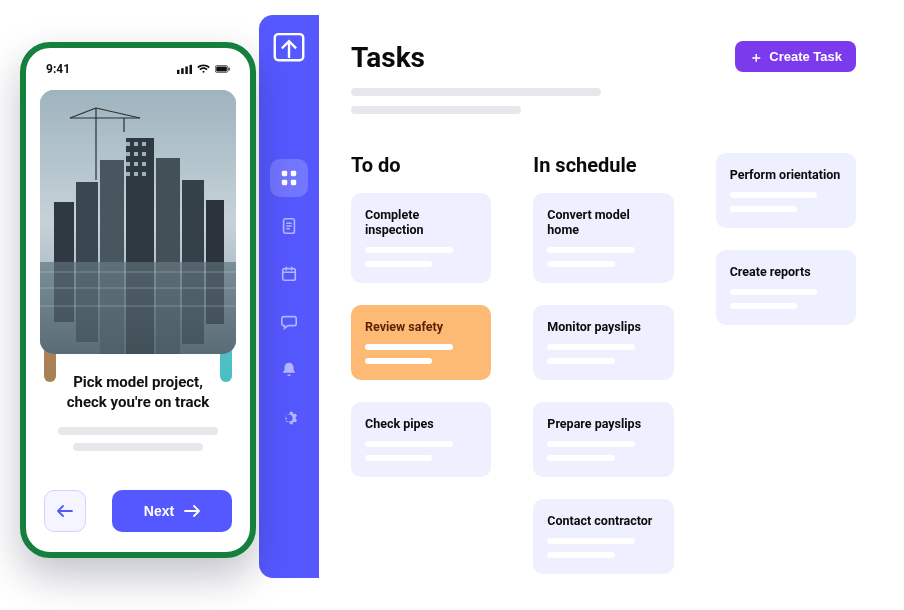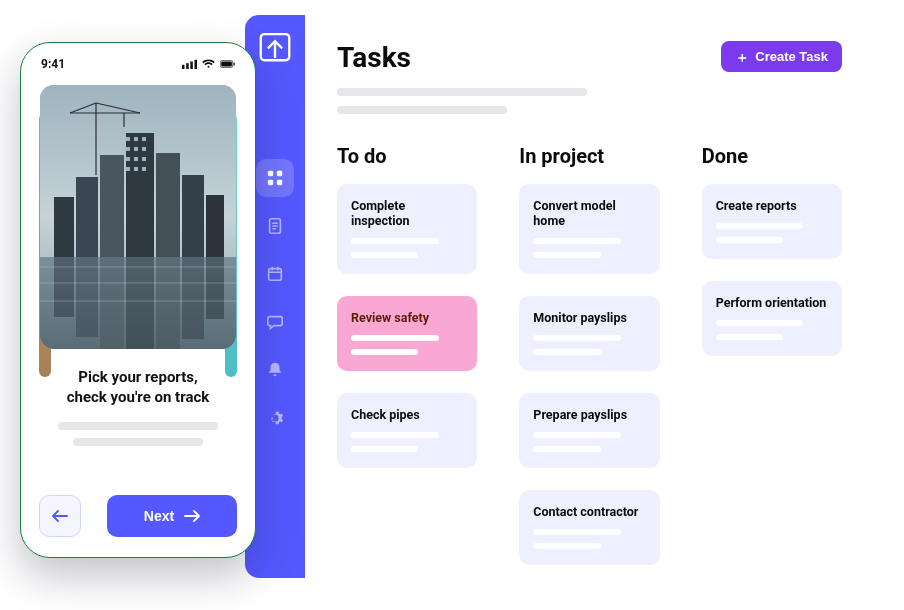--- a/index.html
+++ b/index.html
@@ -2,21 +2,21 @@
 <html><head>
 <meta charset="utf-8">
 <style>
   * { box-sizing: border-box; margin: 0; padding: 0; }
   html, body { width: 904px; height: 610px; font-family: -apple-system, BlinkMacSystemFont, "Segoe UI", Roboto, Helvetica, Arial, sans-serif; background: transparent; }
   .stage { position: relative; width: 904px; height: 610px; }
 
   
   .dashboard {
     position: absolute;
-    left: 245px; top: 15px;
+    left: 259px; top: 15px;
     width: 625px; height: 563px;
     background: #fff;
     border-radius: 14px;
   }
   .side-rail {
     position: absolute;
     left: 0; top: 0; width: 60px; height: 100%;
     background: #5558FF;
     border-radius: 14px 0 0 14px;
     display: flex; flex-direction: column;
@@ -69,36 +69,36 @@
   .create-btn .plus { font-size: 14px; line-height: 1; font-weight: 700; }
   .title-skeleton {
     margin-top: 14px;
     display: flex; flex-direction: column; gap: 10px;
   }
   .sk { background: #E5E7EB; border-radius: 999px; height: 8px; }
   .sk.w1 { width: 250px; }
   .sk.w2 { width: 170px; }
 
   .board {
-    margin-top: 30px;
+    margin-top: 39px;
     display: grid;
     grid-template-columns: repeat(3, 1fr);
     gap: 42px;
   }
   .col-title {
     font-size: 20px; font-weight: 700; color: #0b0b0b;
     margin-bottom: 16px;
   }
   .card {
     background: #EEF0FF;
     border-radius: 10px;
     padding: 14px 14px 16px 14px;
     margin-bottom: 22px;
   }
-  .card.selected { background: #f9a8d4; }
+  .card.selected { background: #fdba74; }
   .card-title {
     font-size: 12.5px; font-weight: 700; color: #0b0b0b;
     margin-bottom: 10px;
   }
   .card.selected .card-title { color: #5b1f07; }
   .card .sk-row { display:flex; flex-direction:column; gap:8px; }
   .card .skc { background: #fff; border-radius: 999px; height: 6px; }
   .card .skc.a { width: 78%; }
   .card .skc.b { width: 60%; }
   .card.selected .skc { background: #fff; }
@@ -106,21 +106,21 @@
   .column { display:flex; flex-direction:column; }
 
   
   .phone {
     position: absolute;
     left: 20px; top: 42px;
     width: 236px; height: 516px;
     background: #fff;
     border-radius: 30px;
     box-shadow: 0 18px 40px rgba(12, 16, 48, 0.25);
-    border: 1px solid #15803d;
+    border: 6px solid #15803d;
     overflow: hidden;
     z-index: 5;
   }
   .status-bar {
     display: flex; justify-content: space-between; align-items: center;
     padding: 14px 20px 8px 20px;
     font-size: 12px; font-weight: 700; color: #111;
   }
   .status-icons { display:flex; gap:4px; align-items:center; }
   .status-icons svg { width: 15px; height: 10px; }
@@ -274,21 +274,21 @@
             </div>
             <div class="card">
               <div class="card-title">Check pipes</div>
               <div class="sk-row">
                 <div class="skc a"></div>
                 <div class="skc b"></div>
               </div>
             </div>
           </div>
           <div class="column">
-            <div class="col-title">In project</div>
+            <div class="col-title">In schedule</div>
             <div class="card">
               <div class="card-title">Convert model home</div>
               <div class="sk-row">
                 <div class="skc a"></div>
                 <div class="skc b"></div>
               </div>
             </div>
             <div class="card">
               <div class="card-title">Monitor payslips</div>
               <div class="sk-row">
@@ -305,30 +305,29 @@
             </div>
             <div class="card">
               <div class="card-title">Contact contractor</div>
               <div class="sk-row">
                 <div class="skc a"></div>
                 <div class="skc b"></div>
               </div>
             </div>
           </div>
           <div class="column">
-            <div class="col-title">Done</div>
+            <div class="card">
+              <div class="card-title">Perform orientation</div>
+              <div class="sk-row">
+                <div class="skc a"></div>
+                <div class="skc b"></div>
+              </div>
+            </div>
             <div class="card">
               <div class="card-title">Create reports</div>
-              <div class="sk-row">
-                <div class="skc a"></div>
-                <div class="skc b"></div>
-              </div>
-            </div>
-            <div class="card">
-              <div class="card-title">Perform orientation</div>
               <div class="sk-row">
                 <div class="skc a"></div>
                 <div class="skc b"></div>
               </div>
             </div>
           </div>
         </div>
     </div>
   </div>
 
@@ -423,21 +422,21 @@
             <line x1="0" y1="182" x2="196" y2="182"></line>
             <line x1="0" y1="198" x2="196" y2="198"></line>
             <line x1="0" y1="216" x2="196" y2="216"></line>
           </g>
         </svg>
       </div>
     </div>
 
     <div class="onboard-text">
       <h3>
-        <span>Pick your reports,</span><br>
+        <span>Pick model project,</span><br>
         <span>check you're on track</span>
       </h3>
       <div class="onboard-sk">
         <div class="sk o1"></div>
         <div class="sk o2"></div>
       </div>
     </div>
 
     <div class="phone-btns">
       <button class="back-btn">

